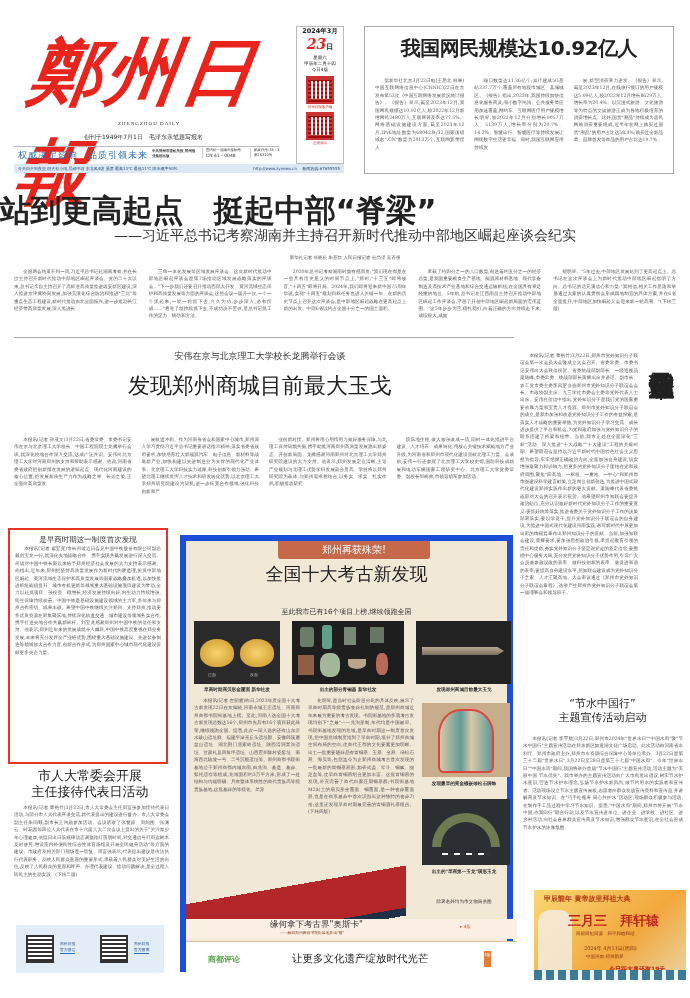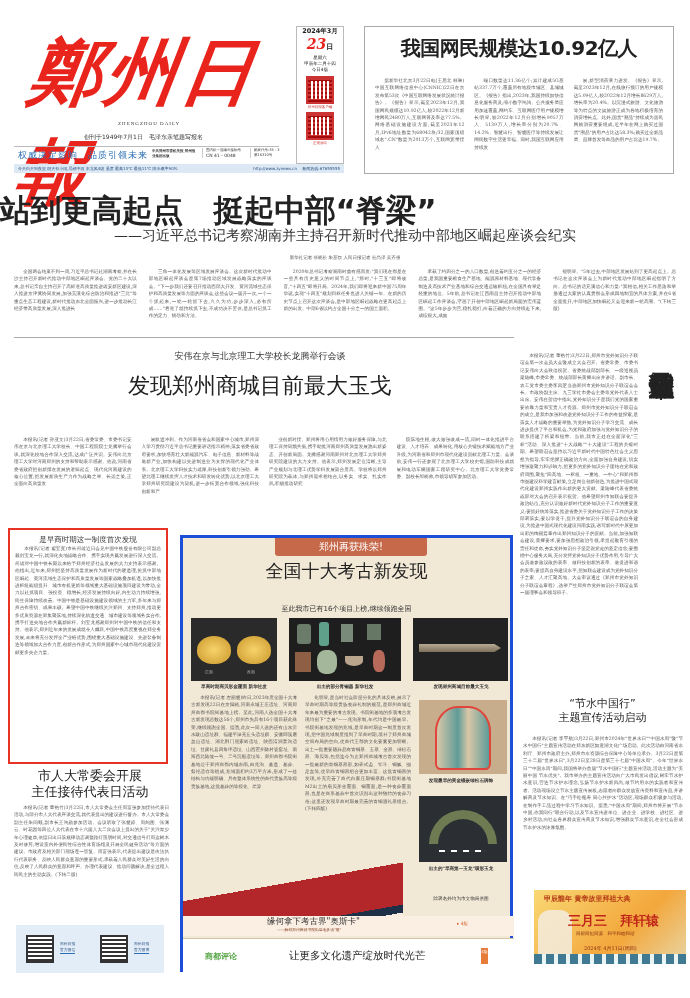--- a/index.html
+++ b/index.html
@@ -39,21 +39,21 @@
 
 .s2-kicker{left:0;width:520px;top:350px;text-align:center;font-size:9px;color:#333;}
 .s2-title{left:0;width:520px;top:372px;text-align:center;font-size:22px;line-height:27px;color:#222;}
 .s2-cols{left:14px;top:436px;width:500px;display:flex;gap:10px;}
 .s2-cols > div{flex:1;}
 
 .redbox{left:8px;top:528px;width:160px;height:236px;border:2px solid #e63326;padding:4px 5px;}
 .rb-kicker{text-align:center;font-size:7.5px;color:#333;margin-top:1px;}
 .rb-title{text-align:center;font-size:14.5px;line-height:17px;color:#222;margin:3px 0 5px;}
 
-.arch{left:180px;top:535px;width:333px;height:437px;background:#f2e8d6;border:3px solid #1d4ed8;}
+.arch{left:180px;top:535px;width:333px;height:437px;background:#f2e8d6;border:6px solid #1d4ed8;}
 .arch-badge{position:absolute;left:92px;top:0;width:152px;height:18px;background:#c6684a;color:#fff;font-size:10px;text-align:center;line-height:18px;border-radius:0 0 3px 3px;}
 .arch-title{position:absolute;left:0;right:0;top:22px;text-align:center;font-size:18px;line-height:21px;color:#222;}
 .arch-sub{position:absolute;left:0;right:0;top:66px;text-align:center;font-size:7px;color:#333;}
 .photo{position:absolute;background:#2a2a2a;}
 .cap{position:absolute;font-size:4.6px;font-weight:bold;color:#333;text-align:center;}
 .arch-body{position:absolute;display:flex;gap:8px;}
 .arch-body > div{flex:1;}
 .wall{position:absolute;left:0;top:320px;width:331px;height:75px;background:linear-gradient(170deg,transparent 0 38%,#b3272a 38% 75%,#1e2f48 75% 82%,#f8ece0 82%);}
 .promo{position:absolute;left:0;top:378px;width:331px;height:20px;background:#fbeee3;}
 .promo-t{position:absolute;left:84px;top:378px;font-size:8.5px;color:#333;}
@@ -67,21 +67,21 @@
 .s4-title{left:10px;width:160px;top:768px;text-align:center;font-size:13px;line-height:16px;color:#222;}
 .s4-body{left:14px;top:804px;width:155px;}
 .qrpanel{left:16px;top:925px;width:148px;height:48px;background:#e2edf8;}
 .qr2{position:absolute;width:28px;height:28px;background:repeating-linear-gradient(0deg,#333 0 2px,#fff 2px 4px);border:2px solid #333;}
 .qr2-label{position:absolute;font-size:3.8px;color:#2a5080;line-height:6px;border-bottom:1px solid #2a6fb3;}
 
 .r-body{left:520px;top:352px;width:118px;}
 .vert-title{left:645px;top:352px;width:30px;font-size:26px;line-height:27px;color:#222;text-align:center;writing-mode:vertical-rl;}
 .r2-title{left:520px;top:697px;width:165px;text-align:center;font-size:11px;line-height:14px;color:#222;}
 .r2-body{left:523px;top:735px;width:160px;}
-.ad{left:534px;top:890px;width:152px;height:74px;background:linear-gradient(135deg,#f9d874,#f3a73c 60%,#e8d6a6);overflow:hidden;}
+.ad{left:534px;top:890px;width:152px;height:90px;background:linear-gradient(135deg,#f9d874,#f3a73c 60%,#e8d6a6);overflow:hidden;}
 .ad-1{position:absolute;left:10px;top:4px;font-size:7px;color:#b53a16;font-family:"DejaVu Serif",serif;font-weight:bold;}
 .ad-2{position:absolute;left:34px;top:22px;font-size:13px;font-weight:bold;color:#c0241a;font-family:"DejaVu Serif",serif;}
 .ad-3{position:absolute;left:42px;top:41px;font-size:4.5px;color:#8a2f12;}
 .ad-4{position:absolute;left:50px;top:55px;font-size:5px;color:#8a2f12;font-family:"DejaVu Serif",serif;}
 .ad-5{position:absolute;left:52px;top:64px;font-size:4.5px;color:#8a2f12;}
 .ad-6{position:absolute;left:75px;top:75px;font-size:6px;color:#c0241a;font-weight:bold;}
 .ad-figure{position:absolute;left:4px;top:20px;width:34px;height:62px;background:#f3ead8;border-radius:12px 12px 2px 2px;opacity:.9;}
 .ad-wave{position:absolute;left:0;bottom:0;width:152px;height:10px;background:repeating-linear-gradient(90deg,#3f7a92 0 8px,#e9f3f4 8px 12px);}
 </style>
 </head>

